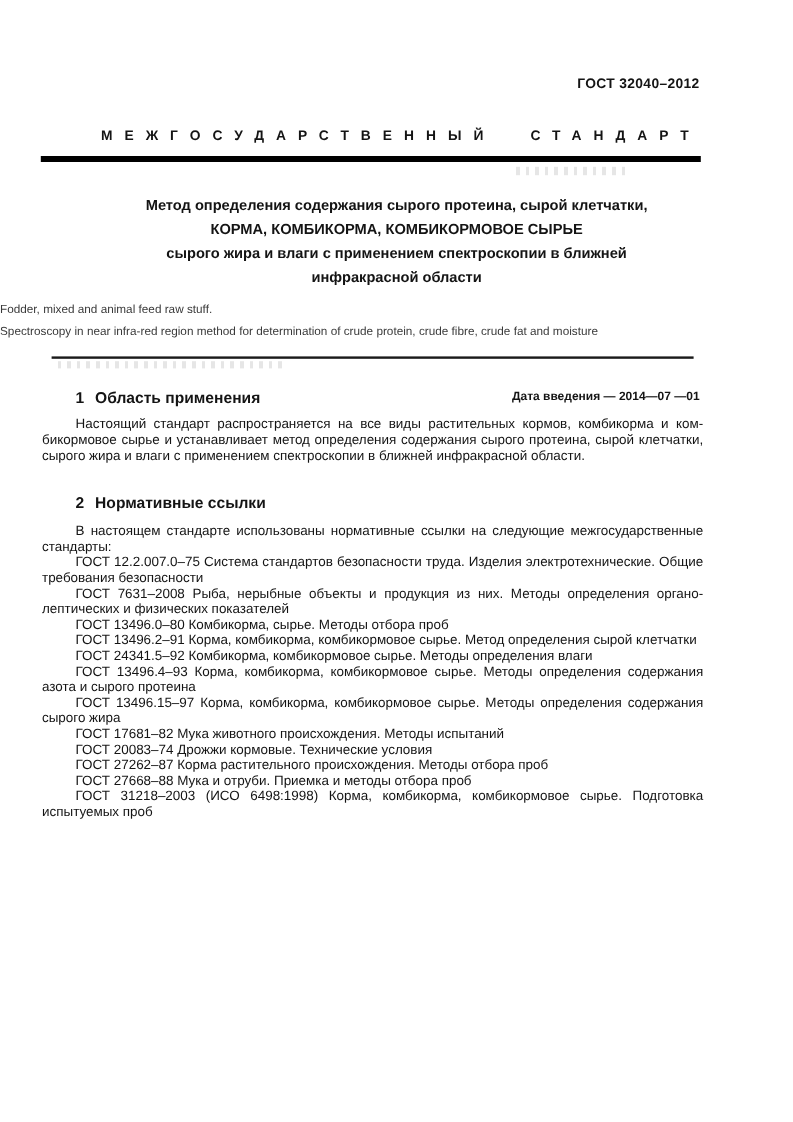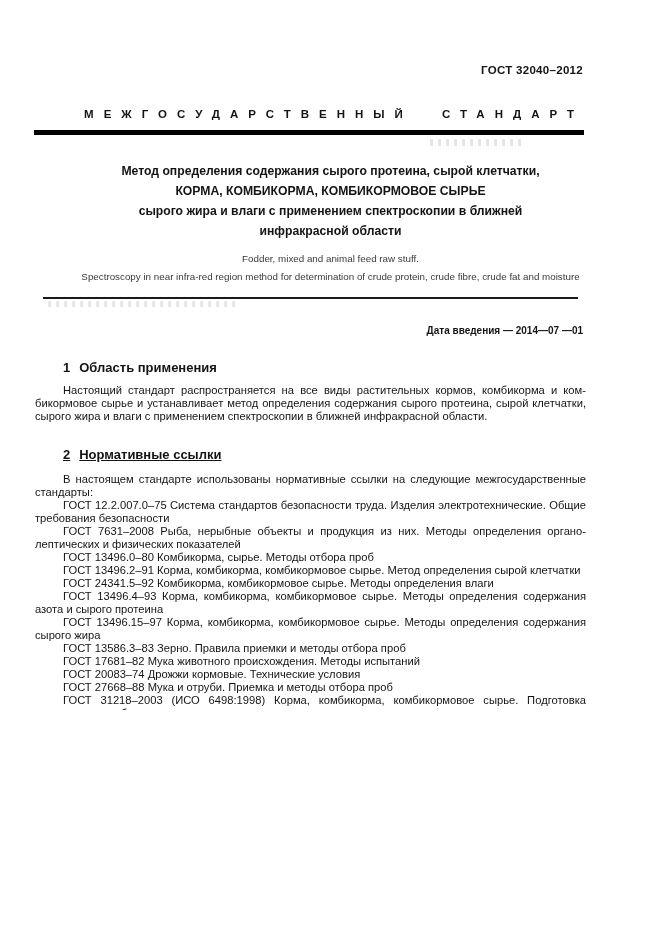--- a/index.html
+++ b/index.html
@@ -26,42 +26,42 @@
     position:absolute;top:130px;left:34px;width:550px;height:5px;
     background:#000;
   }
   
   .title-ru{
     position:absolute;top:161px;left:0;width:661px;
     text-align:center;font-size:12.2px;font-weight:700;line-height:20px;
   }
   .title-en{
     position:absolute;top:250px;left:0;width:661px;
-    text-align:center;font-size:9.8px;font-weight:400;line-height:18px;
+    font-size:9.8px;font-weight:400;line-height:18px;
     color:#3a3a3a;
   }
   .rule-thin{
     position:absolute;top:297px;left:43px;width:535px;height:2px;
     background:#1a1a1a;
   }
   .date-line{
     position:absolute;top:325px;right:78px;
     font-size:10px;font-weight:700;
   }
   
   .body{
-    position:absolute;top:360px;left:35px;width:551px;
+    position:absolute;top:324px;left:35px;width:551px;
     font-size:11.2px;line-height:13px;text-align:justify;
     hyphens:manual;-webkit-hyphens:manual;
   }
   .section-heading{
     font-size:13px;font-weight:700;line-height:16px;
     margin:0 0 8px 0;padding-left:28px;text-align:left;
   }
-  .section-2 .section-heading{margin-top:24px;margin-bottom:10px;text-decoration:underline;}
+  .section-2 .section-heading{margin-top:24px;margin-bottom:10px;}
   .section-num{margin-right:9px;}
   .body p{margin:0;text-indent:28px;}
   
   .footer-rule{
     position:absolute;top:842px;left:45px;width:547px;height:2px;
     background:#1a1a1a;
   }
   .edition-note{
     position:absolute;top:848px;left:157px;
     font-size:11px;font-weight:400;
@@ -123,23 +123,23 @@
         <span class="section-num">2</span><span>Нормативные ссылки</span>
       </h2>
       <p>В настоящем стандарте использованы нормативные ссылки на следующие межгосударствен­ные стандарты:</p>
       <p>ГОСТ 12.2.007.0–75 Система стандартов безопасности труда. Изделия электротехнические. Общие требования безопасности</p>
       <p>ГОСТ 7631–2008 Рыба, нерыбные объекты и продукция из них. Методы определения органо­лептических и физических показателей</p>
       <p>ГОСТ 13496.0–80 Комбикорма, сырье. Методы отбора проб</p>
       <p>ГОСТ 13496.2–91 Корма, комбикорма, комбикормовое сырье. Метод определения сырой клет­чатки</p>
       <p>ГОСТ 24341.5–92 Комбикорма, комбикормовое сырье. Методы определения влаги</p>
       <p>ГОСТ 13496.4–93 Корма, комбикорма, комбикормовое сырье. Методы определения содержа­ния азота и сырого протеина</p>
       <p>ГОСТ 13496.15–97 Корма, комбикорма, комбикормовое сырье. Методы определения содержа­ния сырого жира</p>
-      <p>ГОСТ 13586.3–83 Зерно. Правила приемки и методы отбора проб</p>
       <p>ГОСТ 17681–82 Мука животного происхождения. Методы испытаний</p>
       <p>ГОСТ 20083–74 Дрожжи кормовые. Технические условия</p>
+      <p>ГОСТ 27262–87 Корма растительного происхождения. Методы отбора проб</p>
       <p>ГОСТ 27668–88 Мука и отруби. Приемка и методы отбора проб</p>
       <p>ГОСТ 31218–2003 (ИСО 6498:1998) Корма, комбикорма, комбикормовое сырье. Подготовка испытуемых проб</p>
     </div>
 
   </div>
 
   <div class="footer-rule"></div>
   <div class="artifact artifact-footer"></div>
   <div class="edition-note">Издание официальное</div>
   <div class="page-number">1</div>

